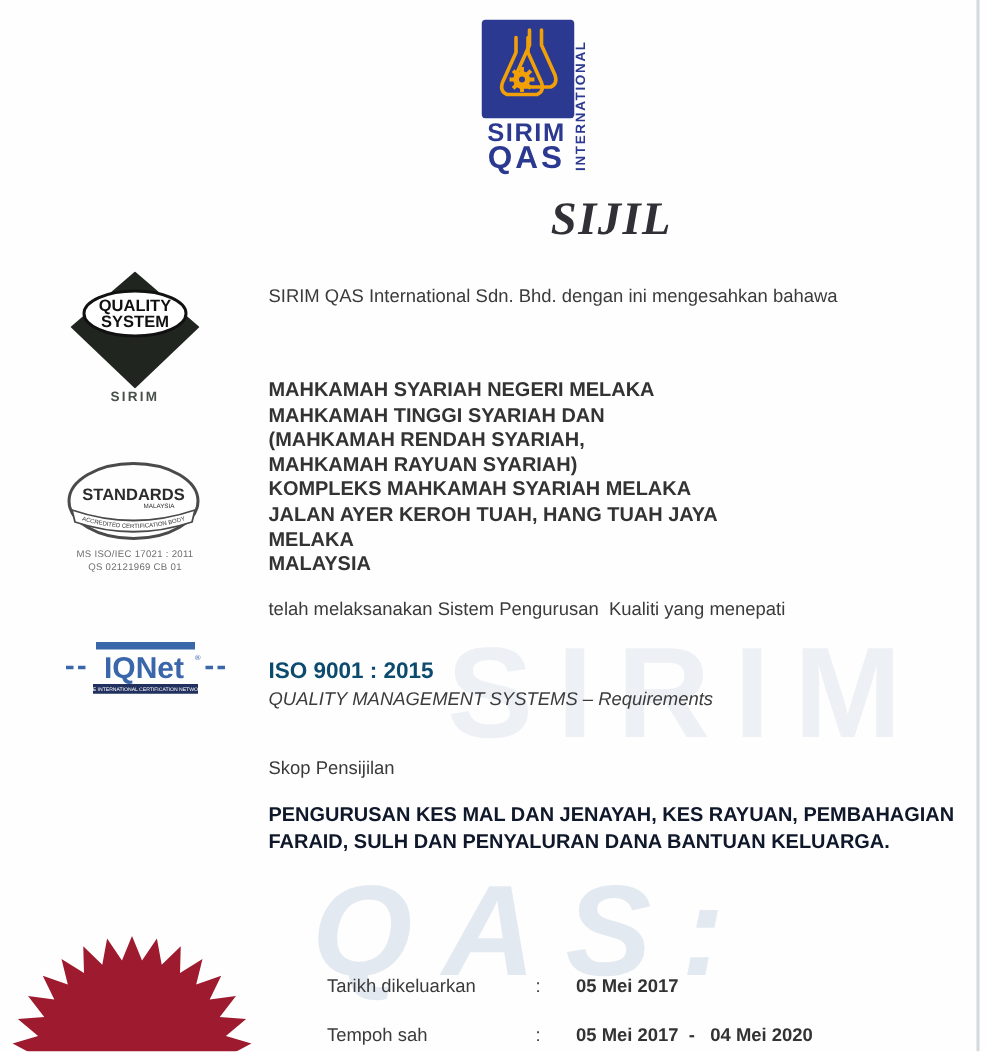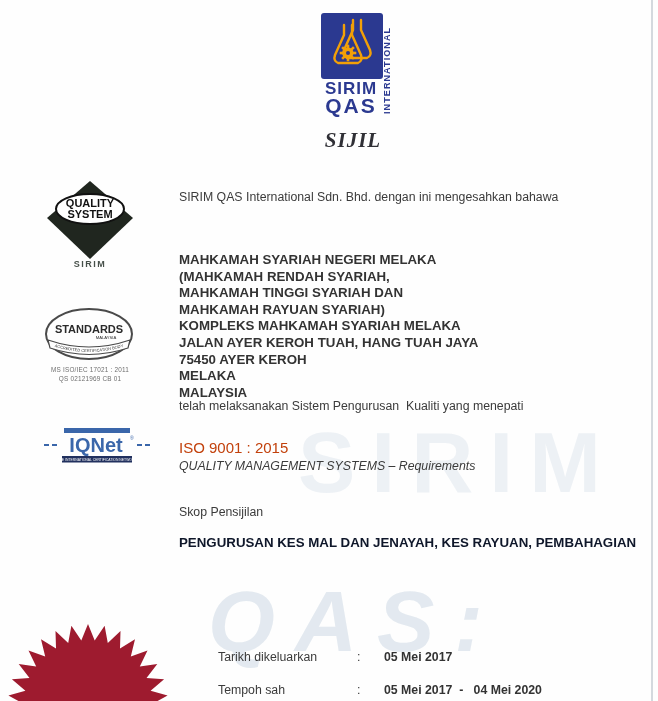--- a/index.html
+++ b/index.html
@@ -14,28 +14,28 @@
   .wm1{left:298px;top:413px;font-size:86px;letter-spacing:16px;opacity:.30;}
   .wm2{left:208px;top:572px;font-size:86px;letter-spacing:20px;opacity:.48;font-style:italic;}
 
   
   .logo-square{left:321px;top:13px;width:62px;height:66px;}
   .logo-word1{left:319px;top:79px;width:64px;text-align:center;font-size:17px;font-weight:bold;letter-spacing:1px;color:#2b3990;}
   .logo-word2{left:319px;top:94px;width:64px;text-align:center;font-size:21px;font-weight:bold;letter-spacing:2px;color:#2b3990;}
   .logo-vertical{left:382px;top:14px;height:112px;writing-mode:vertical-rl;transform:rotate(180deg);
     font-size:9px;font-weight:bold;letter-spacing:1.1px;color:#2b3990;text-align:center;}
 
-  .title{left:258px;top:128px;width:190px;text-align:center;
+  .title{left:258px;top:128px;width:190px;text-align:right;
     font-family:"Liberation Serif",serif;font-style:italic;font-weight:bold;
-    font-size:21px;letter-spacing:1px;color:#303036;}
+    font-size:31px;letter-spacing:1px;color:#303036;}
 
   .intro{left:179px;top:190px;font-size:12.3px;white-space:pre;}
   .org{left:179px;top:221px;font-size:13.3px;font-weight:bold;line-height:16.6px;color:#333;margin-top:31px;}
   .statement{left:179px;top:399px;font-size:12.3px;white-space:pre;}
-  .iso-code{left:179px;top:439px;font-size:15px;font-weight:normal;color:#c2410c;}
+  .iso-code{left:179px;top:439px;font-size:15px;font-weight:bold;color:#0c4a6e;}
   .iso-title{left:179px;top:459px;font-size:12.3px;font-style:italic;}
   .skop{left:179px;top:505px;font-size:12.3px;}
   .scope{left:179px;top:534px;width:480px;font-size:13.3px;font-weight:bold;line-height:17.5px;color:#0f172a;}
 
   .date-row{left:0;top:0;width:658px;height:16px;font-size:12.3px;}
   .date-row .lbl{position:absolute;left:218px;text-align:center;}
   .date-row .sep{position:absolute;left:357px;}
   .date-row .val{position:absolute;left:384px;font-weight:bold;white-space:pre;color:#333;}
 
   .refs{left:30px;width:120px;text-align:center;font-size:6.4px;color:#6e6e6e;letter-spacing:.2px;}
@@ -117,38 +117,38 @@
   </svg>
 
   <svg class="abs" style="left:2px;top:616px;" width="176" height="86" viewBox="0 0 176 86">
     <polygon fill="#9e1b2f" points="86.0,8.0 92.7,24.4 102.6,9.7 105.8,27.1 118.5,14.9 118.0,32.6 133.0,23.3 128.8,40.4 145.5,34.5 137.8,50.4 155.3,48.0 144.5,62.0 162.1,63.3 148.6,74.7 165.6,79.6 150.0,88.0 165.6,96.4 148.6,101.3 162.1,112.7 144.5,114.0 155.3,128.0 137.8,125.6 145.5,141.5 128.8,135.6 133.0,152.7 118.0,143.4 118.5,161.1 105.8,148.9 102.6,166.3 92.7,151.6 86.0,168.0 79.3,151.6 69.4,166.3 66.2,148.9 53.5,161.1 54.0,143.4 39.0,152.7 43.2,135.6 26.5,141.5 34.2,125.6 16.7,128.0 27.5,114.0 9.9,112.7 23.4,101.3 6.4,96.4 22.0,88.0 6.4,79.6 23.4,74.7 9.9,63.3 27.5,62.0 16.7,48.0 34.2,50.4 26.5,34.5 43.2,40.4 39.0,23.3 54.0,32.6 53.5,14.9 66.2,27.1 69.4,9.7 79.3,24.4"></polygon>
   </svg>
 
   <div class="abs intro">SIRIM QAS International Sdn. Bhd. dengan ini mengesahkan bahawa</div>
 
   <div class="abs org">
     <div>MAHKAMAH SYARIAH NEGERI MELAKA</div>
+    <div>MAHKAMAH TINGGI SYARIAH DAN</div>
     <div>(MAHKAMAH RENDAH SYARIAH,</div>
-    <div>MAHKAMAH TINGGI SYARIAH DAN</div>
     <div>MAHKAMAH RAYUAN SYARIAH)</div>
     <div>KOMPLEKS MAHKAMAH SYARIAH MELAKA</div>
     <div>JALAN AYER KEROH TUAH, HANG TUAH JAYA</div>
-    <div>75450 AYER KEROH</div>
     <div>MELAKA</div>
     <div>MALAYSIA</div>
   </div>
 
   <div class="abs statement">telah melaksanakan Sistem Pengurusan  Kualiti yang menepati</div>
 
   <div class="abs iso-code">ISO 9001 : 2015</div>
   <div class="abs iso-title">QUALITY MANAGEMENT SYSTEMS – Requirements</div>
 
   <div class="abs skop">Skop Pensijilan</div>
   <div class="abs scope">
     <div>PENGURUSAN KES MAL DAN JENAYAH, KES RAYUAN, PEMBAHAGIAN</div>
+    <div>FARAID, SULH DAN PENYALURAN DANA BANTUAN KELUARGA.</div>
   </div>
 
   <div class="abs date-row" style="top:650px;">
     <span class="lbl">Tarikh dikeluarkan</span>
     <span class="sep">:</span>
     <span class="val">05 Mei 2017</span>
   </div>
   <div class="abs date-row" style="top:683px;">
     <span class="lbl">Tempoh sah</span>
     <span class="sep">:</span>

